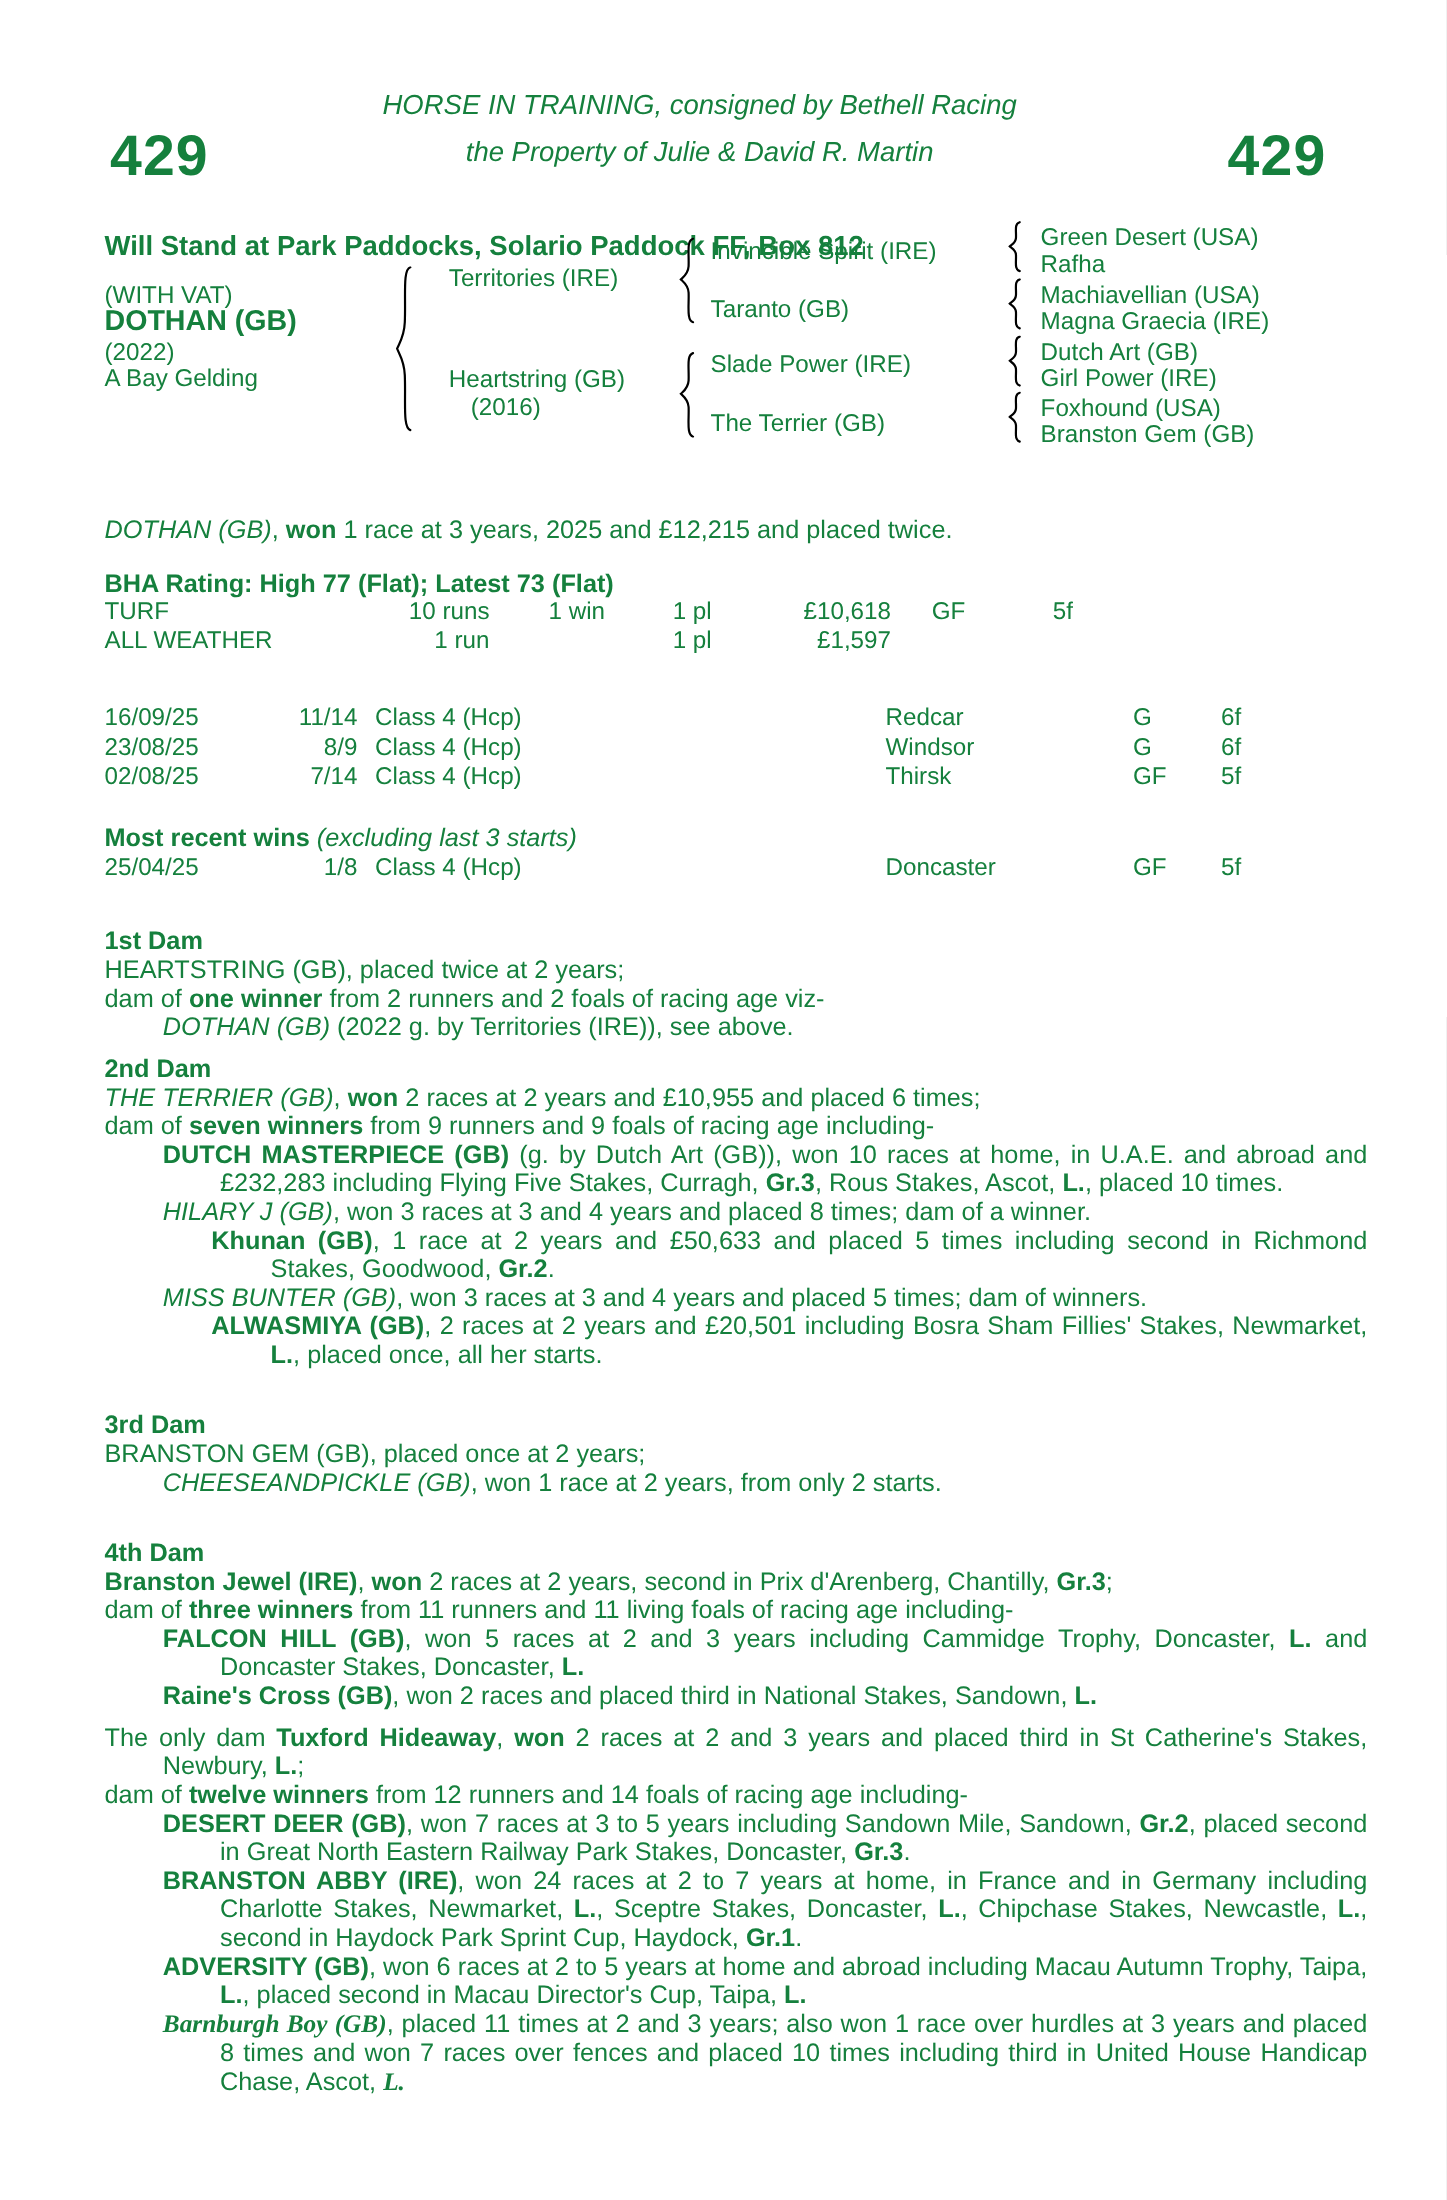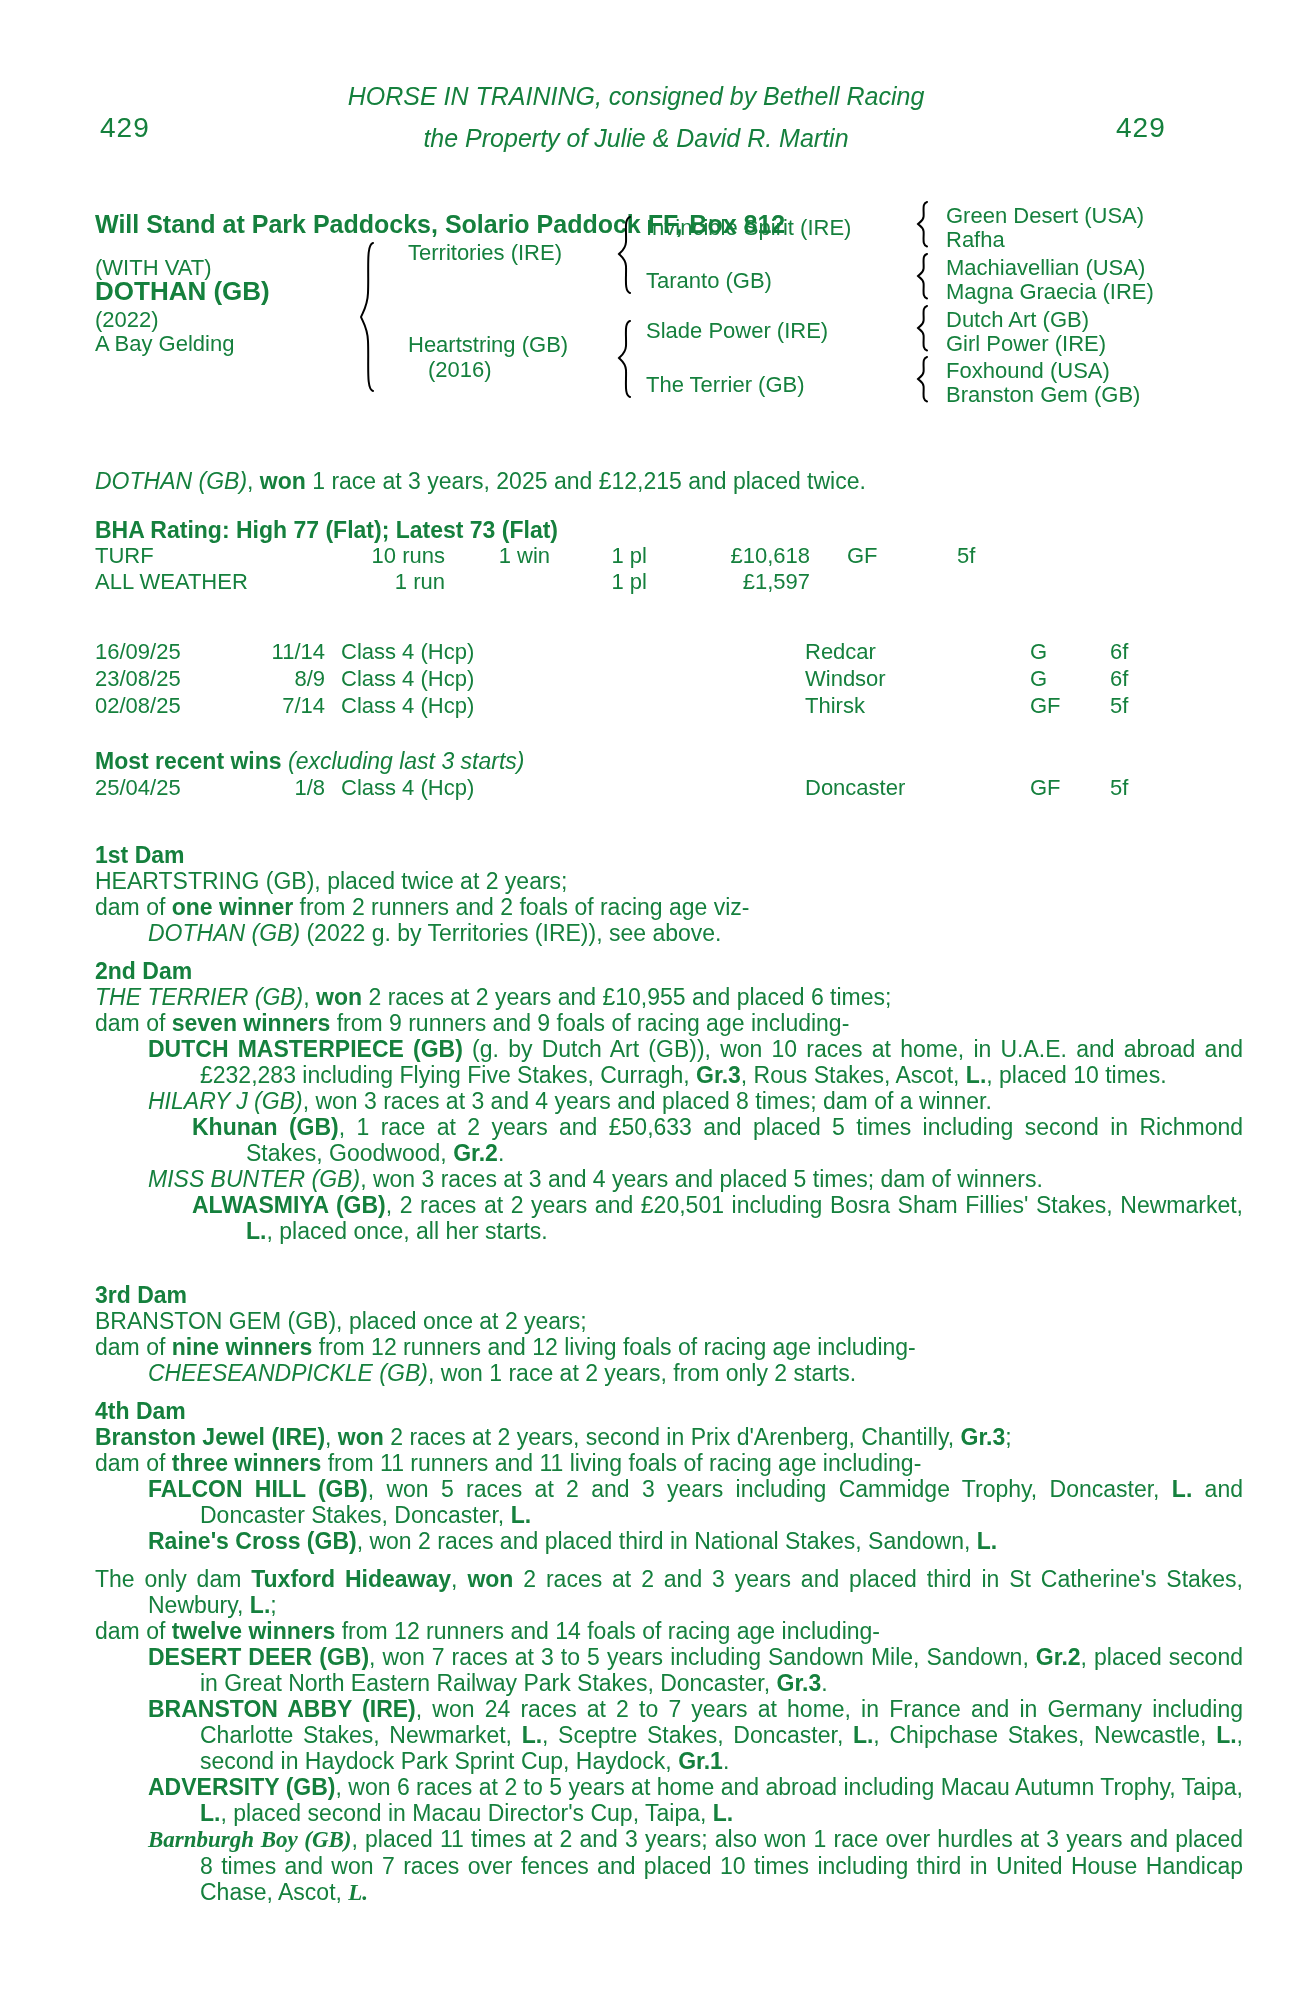--- a/index.html
+++ b/index.html
@@ -4,21 +4,21 @@
 <style>
   html,body { margin:0; padding:0; background:#e8e8e8; }
   .page {
     position:relative; width:1315px; height:2000px; background:#ffffff;
     font-family:"Liberation Sans", sans-serif; color:#15803d;
     margin:0 auto; overflow:hidden;
   }
   .abs { position:absolute; }
   
   .hdr-center { position:absolute; left:0; width:1272px; text-align:center; font-style:italic; font-size:25px; white-space:nowrap; }
-  .lot { position:absolute; font-weight:normal; font-size:28px; letter-spacing:1px; }
+  .lot { position:absolute; font-weight:bold; font-size:52px; letter-spacing:1px; }
   .stand { position:absolute; left:95px; top:178px; font-weight:bold; font-size:25px; white-space:nowrap;margin-top:32px; }
   
   .pd { font-size:22px; white-space:nowrap; }
   .pd-name { font-size:26px; font-weight:bold; white-space:nowrap; }
   .brace { position:absolute; }
   .brace path { stroke:#000; stroke-width:2; fill:none; stroke-linecap:round; }
   
   .sec { position:absolute; left:95px; width:1148px; font-size:23px; line-height:26px; }
   .p { margin:0; text-align:justify; }
   .l1 { padding-left:105px; text-indent:-52px; }
@@ -166,21 +166,20 @@
     <p class="p l1"><span class="b">DUTCH MASTERPIECE (GB)</span><span> (g. by Dutch Art (GB)), won 10 races at home, in U.A.E. and abroad and £232,283 including Flying Five Stakes, Curragh, </span><span class="b">Gr.3</span><span>, Rous Stakes, Ascot, </span><span class="b">L.</span><span>, placed 10 times.</span></p>
     <p class="p l1"><span class="i">HILARY J (GB)</span><span>, won 3 races at 3 and 4 years and placed 8 times; dam of a winner.</span></p>
     <p class="p l2"><span class="b">Khunan (GB)</span><span>, 1 race at 2 years and £50,633 and placed 5 times including second in Richmond Stakes, Goodwood, </span><span class="b">Gr.2</span><span>.</span></p>
     <p class="p l1"><span class="i">MISS BUNTER (GB)</span><span>, won 3 races at 3 and 4 years and placed 5 times; dam of winners.</span></p>
     <p class="p l2"><span class="b">ALWASMIYA (GB)</span><span>, 2 races at 2 years and £20,501 including Bosra Sham Fillies' Stakes, Newmarket, </span><span class="b">L.</span><span>, placed once, all her starts.</span></p>
   </div>
 
   <div class="sec" style="top:1282px;">
     <div class="hd">3rd Dam</div>
     <p class="p"><span>BRANSTON GEM (GB), placed once at 2 years;</span></p>
-    <p class="p"><span>dam of </span><span class="b">nine winners</span><span> from 12 runners and 12 living foals of racing age including-</span></p>
     <p class="p l1"><span class="i">CHEESEANDPICKLE (GB)</span><span>, won 1 race at 2 years, from only 2 starts.</span></p>
   </div>
 
   <div class="sec" style="top:1398px;">
     <div class="hd">4th Dam</div>
     <p class="p"><span class="b">Branston Jewel (IRE)</span><span>, </span><span class="b">won</span><span> 2 races at 2 years, second in Prix d'Arenberg, Chantilly, </span><span class="b">Gr.3</span><span>;</span></p>
     <p class="p"><span>dam of </span><span class="b">three winners</span><span> from 11 runners and 11 living foals of racing age including-</span></p>
     <p class="p l1"><span class="b">FALCON HILL (GB)</span><span>, won 5 races at 2 and 3 years including Cammidge Trophy, Doncaster, </span><span class="b">L.</span><span> and Doncaster Stakes, Doncaster, </span><span class="b">L.</span></p>
     <p class="p l1"><span class="b">Raine's Cross (GB)</span><span>, won 2 races and placed third in National Stakes, Sandown, </span><span class="b">L.</span></p>
   </div>

